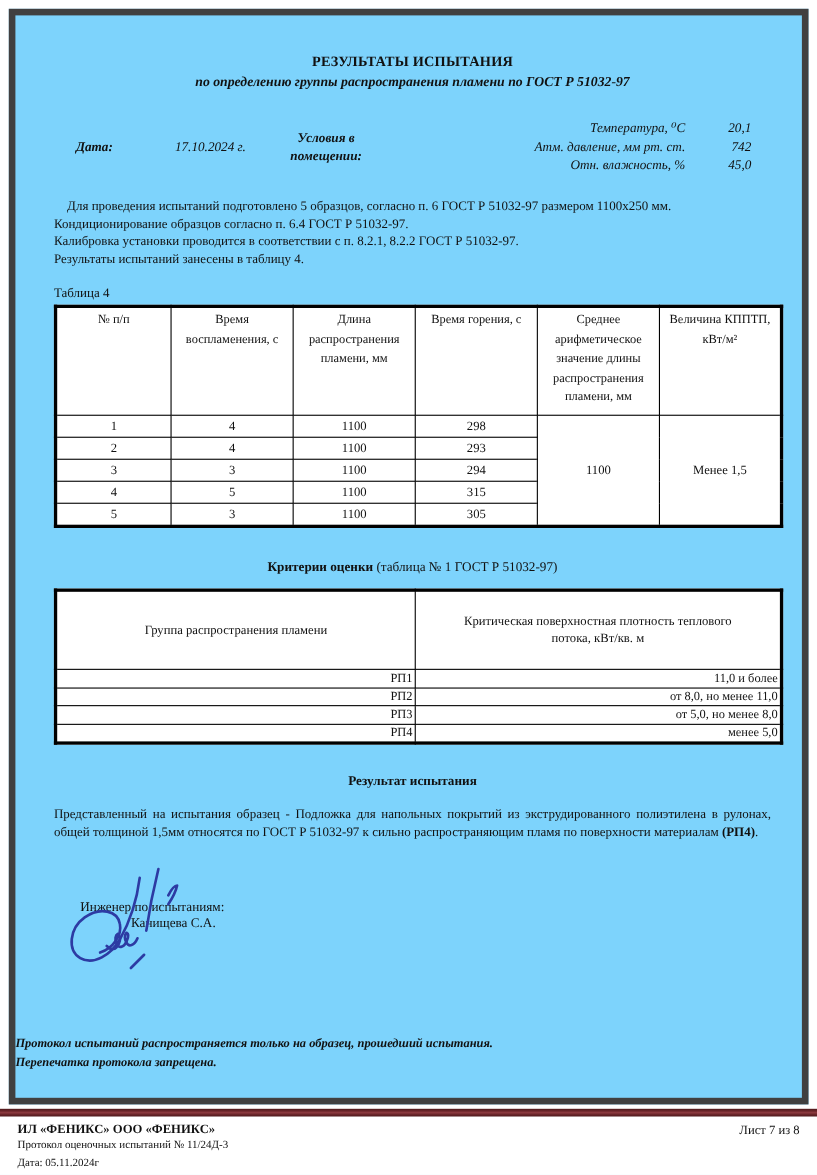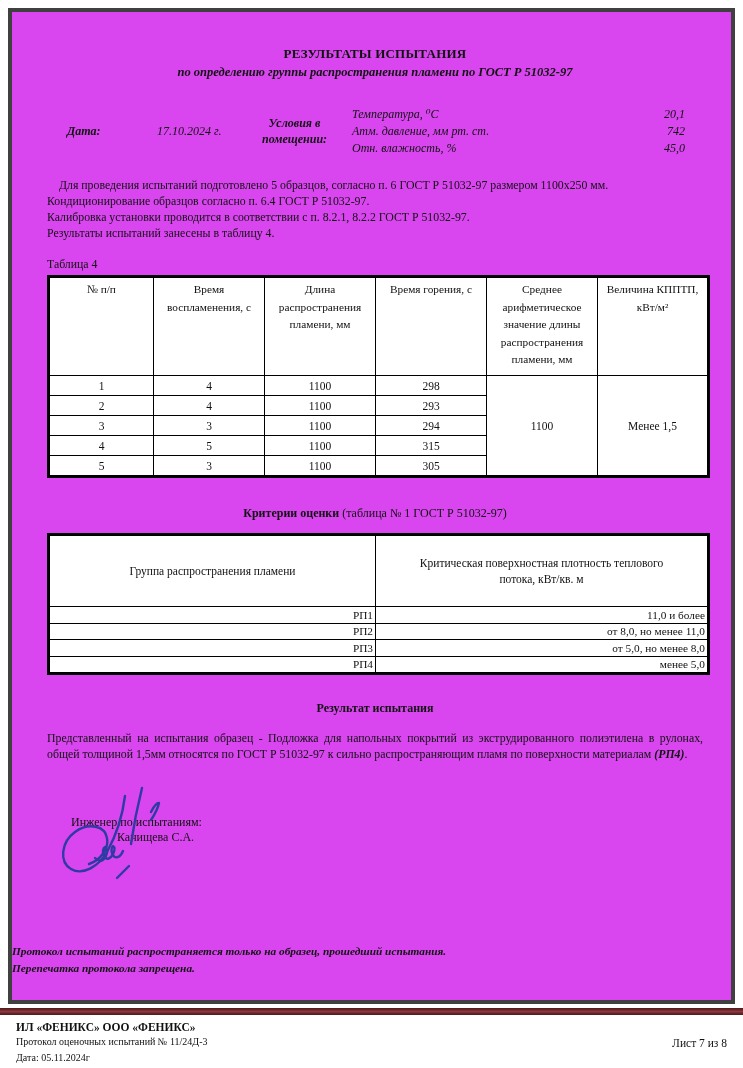--- a/index.html
+++ b/index.html
@@ -1,55 +1,55 @@
 <!DOCTYPE html>
 <html><head>
 <meta charset="utf-8">
 <style>
   html,body{margin:0;padding:0;background:#ffffff;}
   body{width:743px;height:1068px;position:relative;font-family:"Liberation Serif","DejaVu Serif",serif;color:#111;}
-  .frame{position:relative;margin:8px 8px 0 8px;height:996px;border:4px solid #404040;box-sizing:border-box;background:#d946ef;overflow:hidden;}
+  .frame{position:relative;margin:8px 8px 0 8px;height:996px;border:6px solid #404040;box-sizing:border-box;background:#7dd3fc;overflow:hidden;}
   .content{padding:0 28px 0 35px;}
   .title-block{margin-top:34px;text-align:center;}
   .title-main{font-size:13px;font-weight:bold;letter-spacing:.2px;}
   .title-sub{font-size:12.5px;font-weight:bold;margin-top:3px;font-style:italic;}
   .conditions{margin-top:26px;display:flex;align-items:center;font-size:12px;font-style:italic;}
   .cond-date{width:190px;display:flex;align-items:flex-start;box-sizing:border-box;padding-left:20px;}
   .cond-date .lbl{font-weight:bold;width:56px;}
   .cond-date .val{margin-left:34px;white-space:nowrap;}
   .cond-room{width:115px;text-align:center;font-weight:bold;line-height:1.35;}
   .cond-rows{flex:1;display:flex;flex-direction:column;gap:1px;}
   .cond-row{display:flex;align-items:baseline;line-height:1.35;}
-  .cond-row .clbl{flex:1;text-align:left;}
+  .cond-row .clbl{flex:1;text-align:right;}
   .cond-row .cval{width:60px;text-align:right;margin-right:18px;}
   .intro{margin-top:20px;font-size:11.8px;line-height:1.37;}
   .intro .line.first{text-indent:12px;}
   .tbl-caption{margin-top:16px;font-size:11.8px;}
   table.gost{border-collapse:collapse;table-layout:fixed;width:660px;border:3px solid #000;background:#fff;}
   table.gost th, table.gost td{border:1px solid #000;font-weight:normal;}
   table.t4{margin-top:3px;}
   table.t4 th{vertical-align:top;text-align:center;font-size:11.3px;line-height:1.55;padding:3px 4px 0 4px;height:99px;box-sizing:border-box;}
   table.t4 td{height:19px;text-align:center;font-size:11.5px;padding:0 2px;}
   table.t4 td.merged{font-size:11.5px;}
   .criteria-heading{margin-top:28px;text-align:center;font-size:12px;}
   .criteria-heading .b{font-weight:bold;}
   table.crit{margin-top:12px;}
   table.crit th{height:72px;vertical-align:middle;text-align:center;font-size:11.5px;line-height:1.45;padding:2px 30px;box-sizing:border-box;}
   table.crit td{height:15.5px;text-align:right;font-size:11.3px;padding:0 2px;}
   .result-heading{margin-top:26px;text-align:center;font-weight:bold;font-size:12px;}
   .result-par{margin-top:14px;font-size:11.8px;line-height:1.37;text-align:justify;}
-  .result-par .b{font-weight:bold;font-style:italic;}
+  .result-par .b{font-weight:bold;}
   .sign-row{margin-top:52px;display:flex;position:relative;height:70px;flex-direction:column;}
   .sign-role{font-size:12px;margin-left:24px;width:205px;}
   .sign-img{width:150px;position:relative;}
   .sign-img svg{position:absolute;left:0;top:-48px;}
   .sign-name{font-size:12px;margin-left:70px;}
   .note{position:absolute;left:0;right:0;bottom:24px;font-weight:bold;font-style:italic;font-size:11.3px;line-height:1.45;}
   .maroon-bar{margin-top:4px;height:7px;width:743px;background:linear-gradient(to bottom,#4e181b 0%,#6d272b 30%,#8d3a3f 50%,#6d272b 72%,#4e181b 100%);}
-  .footer{display:flex;justify-content:space-between;align-items:center;padding:6px 16px 0 16px;}
+  .footer{display:flex;justify-content:space-between;align-items:flex-start;padding:6px 16px 0 16px;}
   .footer-left .org{font-size:11.5px;font-weight:bold;}
   .footer-left .small{font-size:10px;line-height:1.35;margin-top:2px;}
   .footer-right{font-size:11.5px;padding-top:1px;}
 </style>
 </head>
 <body>
 
 <div class="frame">
   <div class="content">
 

